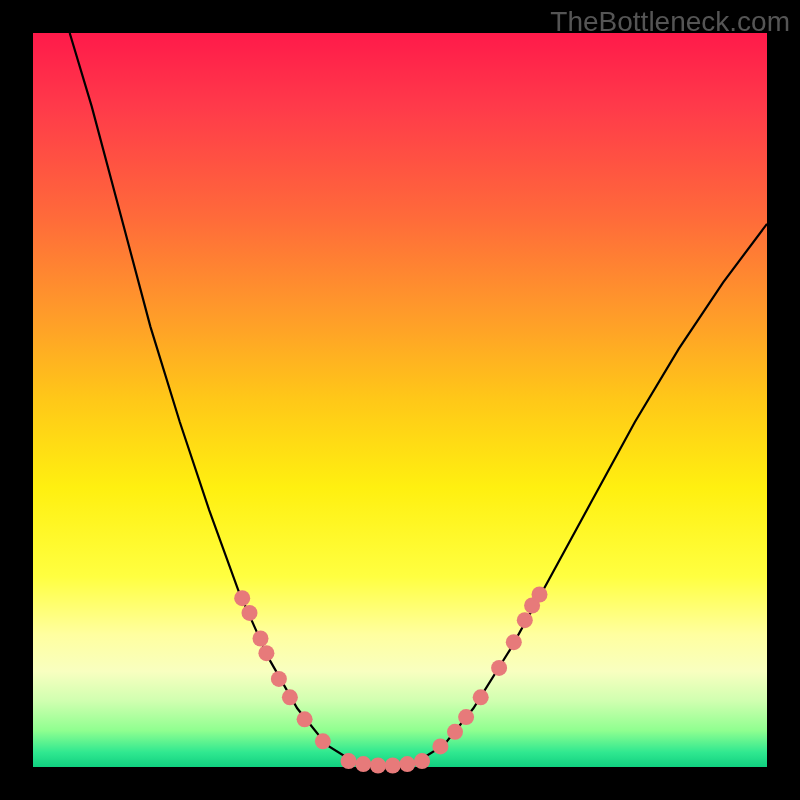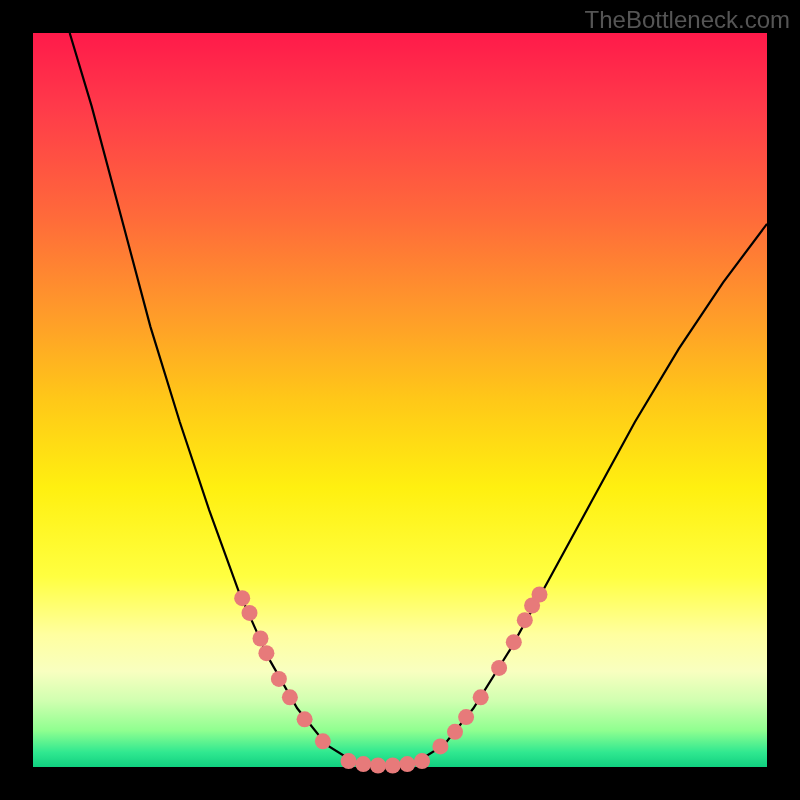--- a/index.html
+++ b/index.html
@@ -8,21 +8,21 @@
     height: 800px;
     background: #000;
     position: relative;
     font-family: Arial, sans-serif;
   }
   .watermark {
     position: absolute;
     top: 6px;
     right: 10px;
     color: #555;
-    font-size: 24px;
+    font-size: 28px;
     font-weight: 500;
     z-index: 10;
   }
   .outer {
     position: absolute;
     top: 0;
     left: 0;
     width: 800px;
     height: 800px;
     background: #000;

